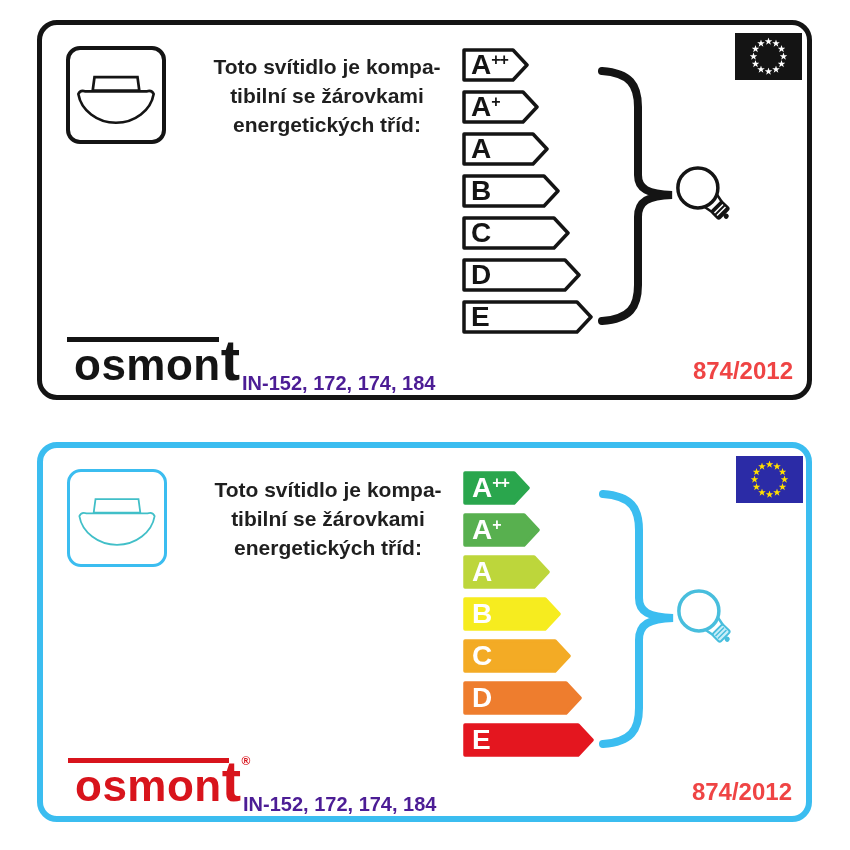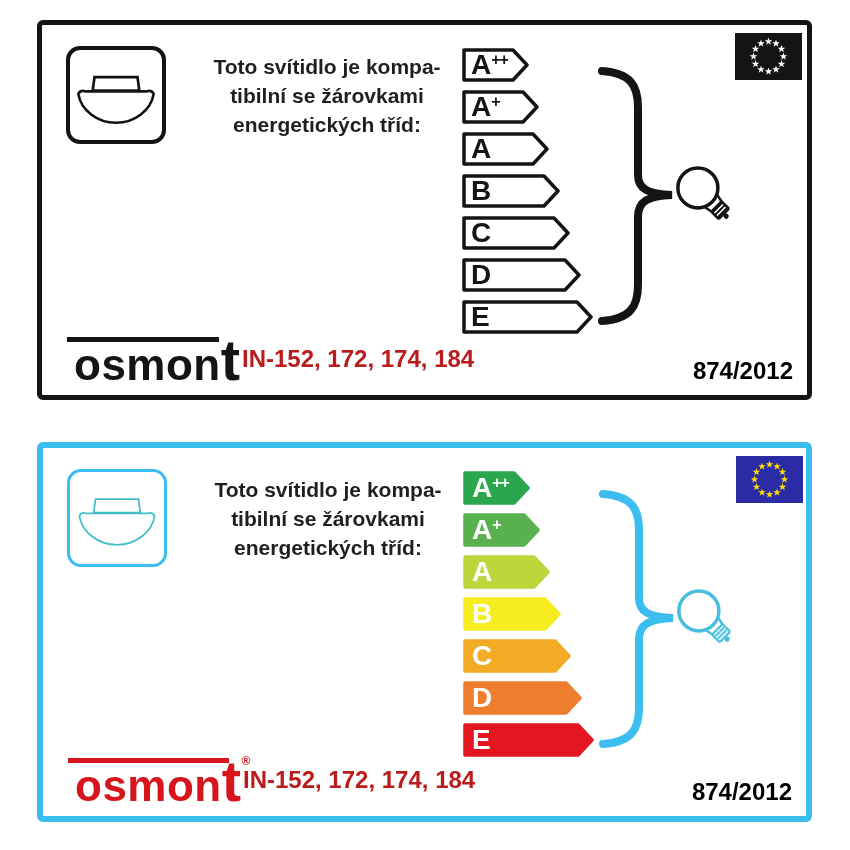--- a/index.html
+++ b/index.html
@@ -1,19 +1,19 @@
 <!DOCTYPE html>
 <html><head>
 <meta charset="utf-8">
 <style>
   html,body{margin:0;padding:0;background:#ffffff;}
   body{width:850px;height:850px;position:relative;font-family:"Liberation Sans",sans-serif;}
 
   .label{position:absolute;left:37px;width:775px;height:380px;background:#fff;
-         border-radius:6px;box-sizing:border-box;}
+         border-radius:20px;box-sizing:border-box;}
   .label.mono{top:20px;border:5px solid #141414;}
   .label.color{top:442px;border:6px solid #3bbdf0;}
 
   .icon-box{position:absolute;left:24px;top:21px;width:100px;height:98px;
             border:4px solid;border-radius:14px;box-sizing:border-box;background:#fff;}
   .label.color .icon-box{border-width:3px;}
   .fixture-svg{display:block;margin:2px auto;}
   .mono .fixture-svg *{stroke-width:3;}
   .color .fixture-svg *{stroke-width:2;}
 
@@ -31,22 +31,22 @@
   .bulb-svg{position:absolute;left:628px;top:138px;}
   .flag-svg{position:absolute;left:693px;top:8px;}
 
   .logo{position:absolute;left:24px;bottom:6px;display:inline-flex;align-items:baseline;
         font-weight:bold;letter-spacing:0.5px;}
   .logo-bar{position:absolute;top:6px;left:1px;right:22px;height:5px;background:currentColor;}
   .logo-main{font-size:44px;line-height:1;margin-left:8px;}
   .logo-tail{font-size:58px;line-height:1;}
   .logo-reg{font-size:12px;align-self:flex-start;margin-top:2px;}
 
-  .models{position:absolute;left:200px;bottom:22px;font-size:24px;font-weight:bold;color:#b91c1c;}
-  .regulation{position:absolute;right:14px;bottom:10px;font-size:24px;font-weight:bold;color:#000000;margin-left:12px;}
+  .models{position:absolute;left:200px;bottom:0;font-size:20px;font-weight:bold;color:#4c1d95;}
+  .regulation{position:absolute;right:14px;bottom:10px;font-size:24px;font-weight:bold;color:#ef4444;margin-left:12px;}
 
   .defs{position:absolute;width:0;height:0;overflow:hidden;}
 </style>
 </head>
 <body>
 
 <svg class="defs" aria-hidden="true">
   <defs>
     <symbol id="star" viewBox="-4 -4 8 8">
       <polygon points="0,-4 0.94,-1.29 3.8,-1.24 1.52,0.49 2.35,3.24 0,1.6 -2.35,3.24 -1.52,0.49 -3.8,-1.24 -0.94,-1.29"></polygon>

